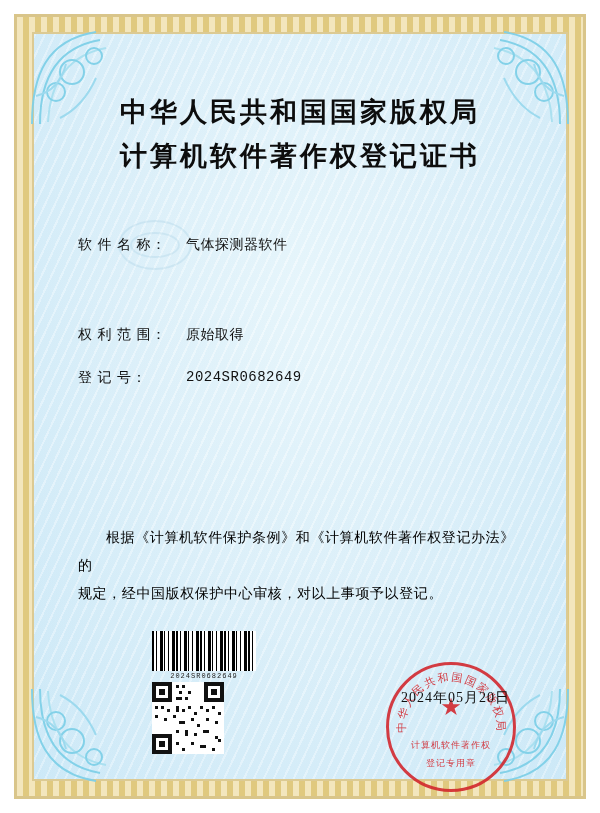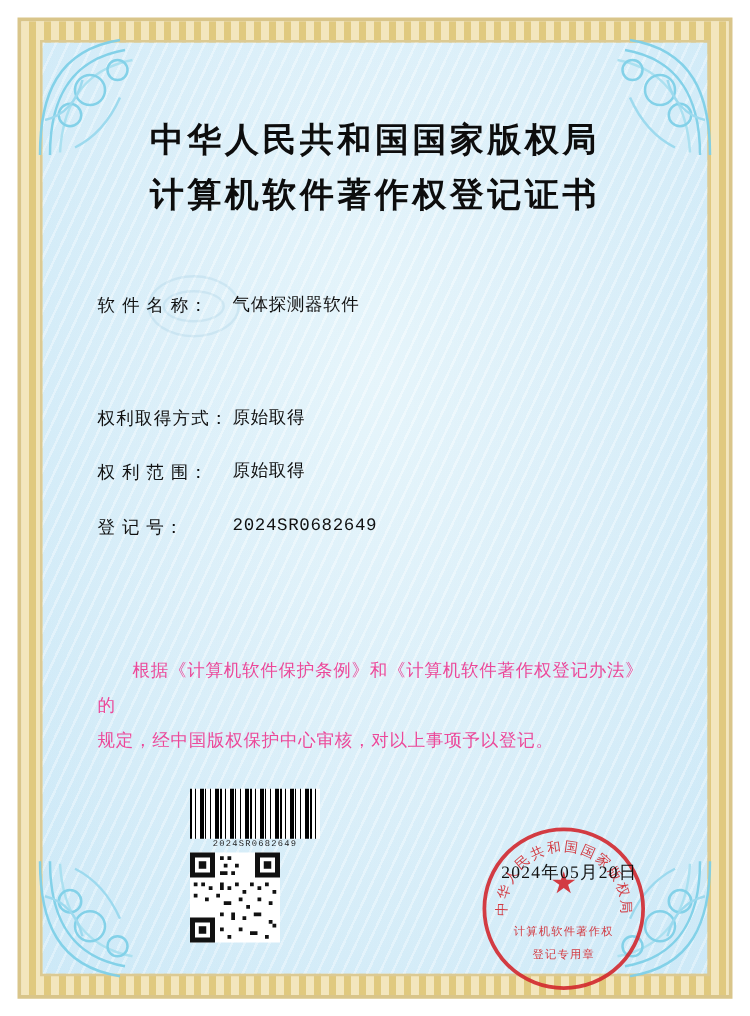--- a/index.html
+++ b/index.html
@@ -118,21 +118,21 @@
 
   .gap-big{height:46px;}
 
   .statement{
     position:absolute;
     left:44px;
     right:40px;
     top:490px;
     font-size:14px;
     line-height:2.0;
-    color:#ec4899;
+    color:#000000;
     letter-spacing:.6px;
   }
   .statement p{margin:0;}
   .statement .indent{text-indent:28px;}
 
   
   .barcode{
     position:absolute;
     left:118px;
     top:597px;
@@ -301,24 +301,20 @@
       <div class="row">
         <div class="label">软 件 名 称：</div>
         <div class="value">
           <span>气体探测器软件</span>
         </div>
       </div>
 
 
       <div class="gap-big"></div>
 
-      <div class="row">
-        <div class="label">权利取得方式：</div>
-        <div class="value">原始取得</div>
-      </div>
 
       <div class="row">
         <div class="label">权 利 范 围：</div>
         <div class="value">原始取得</div>
       </div>
 
       <div class="row">
         <div class="label">登 记 号：</div>
         <div class="value mono">2024SR0682649</div>
       </div>

